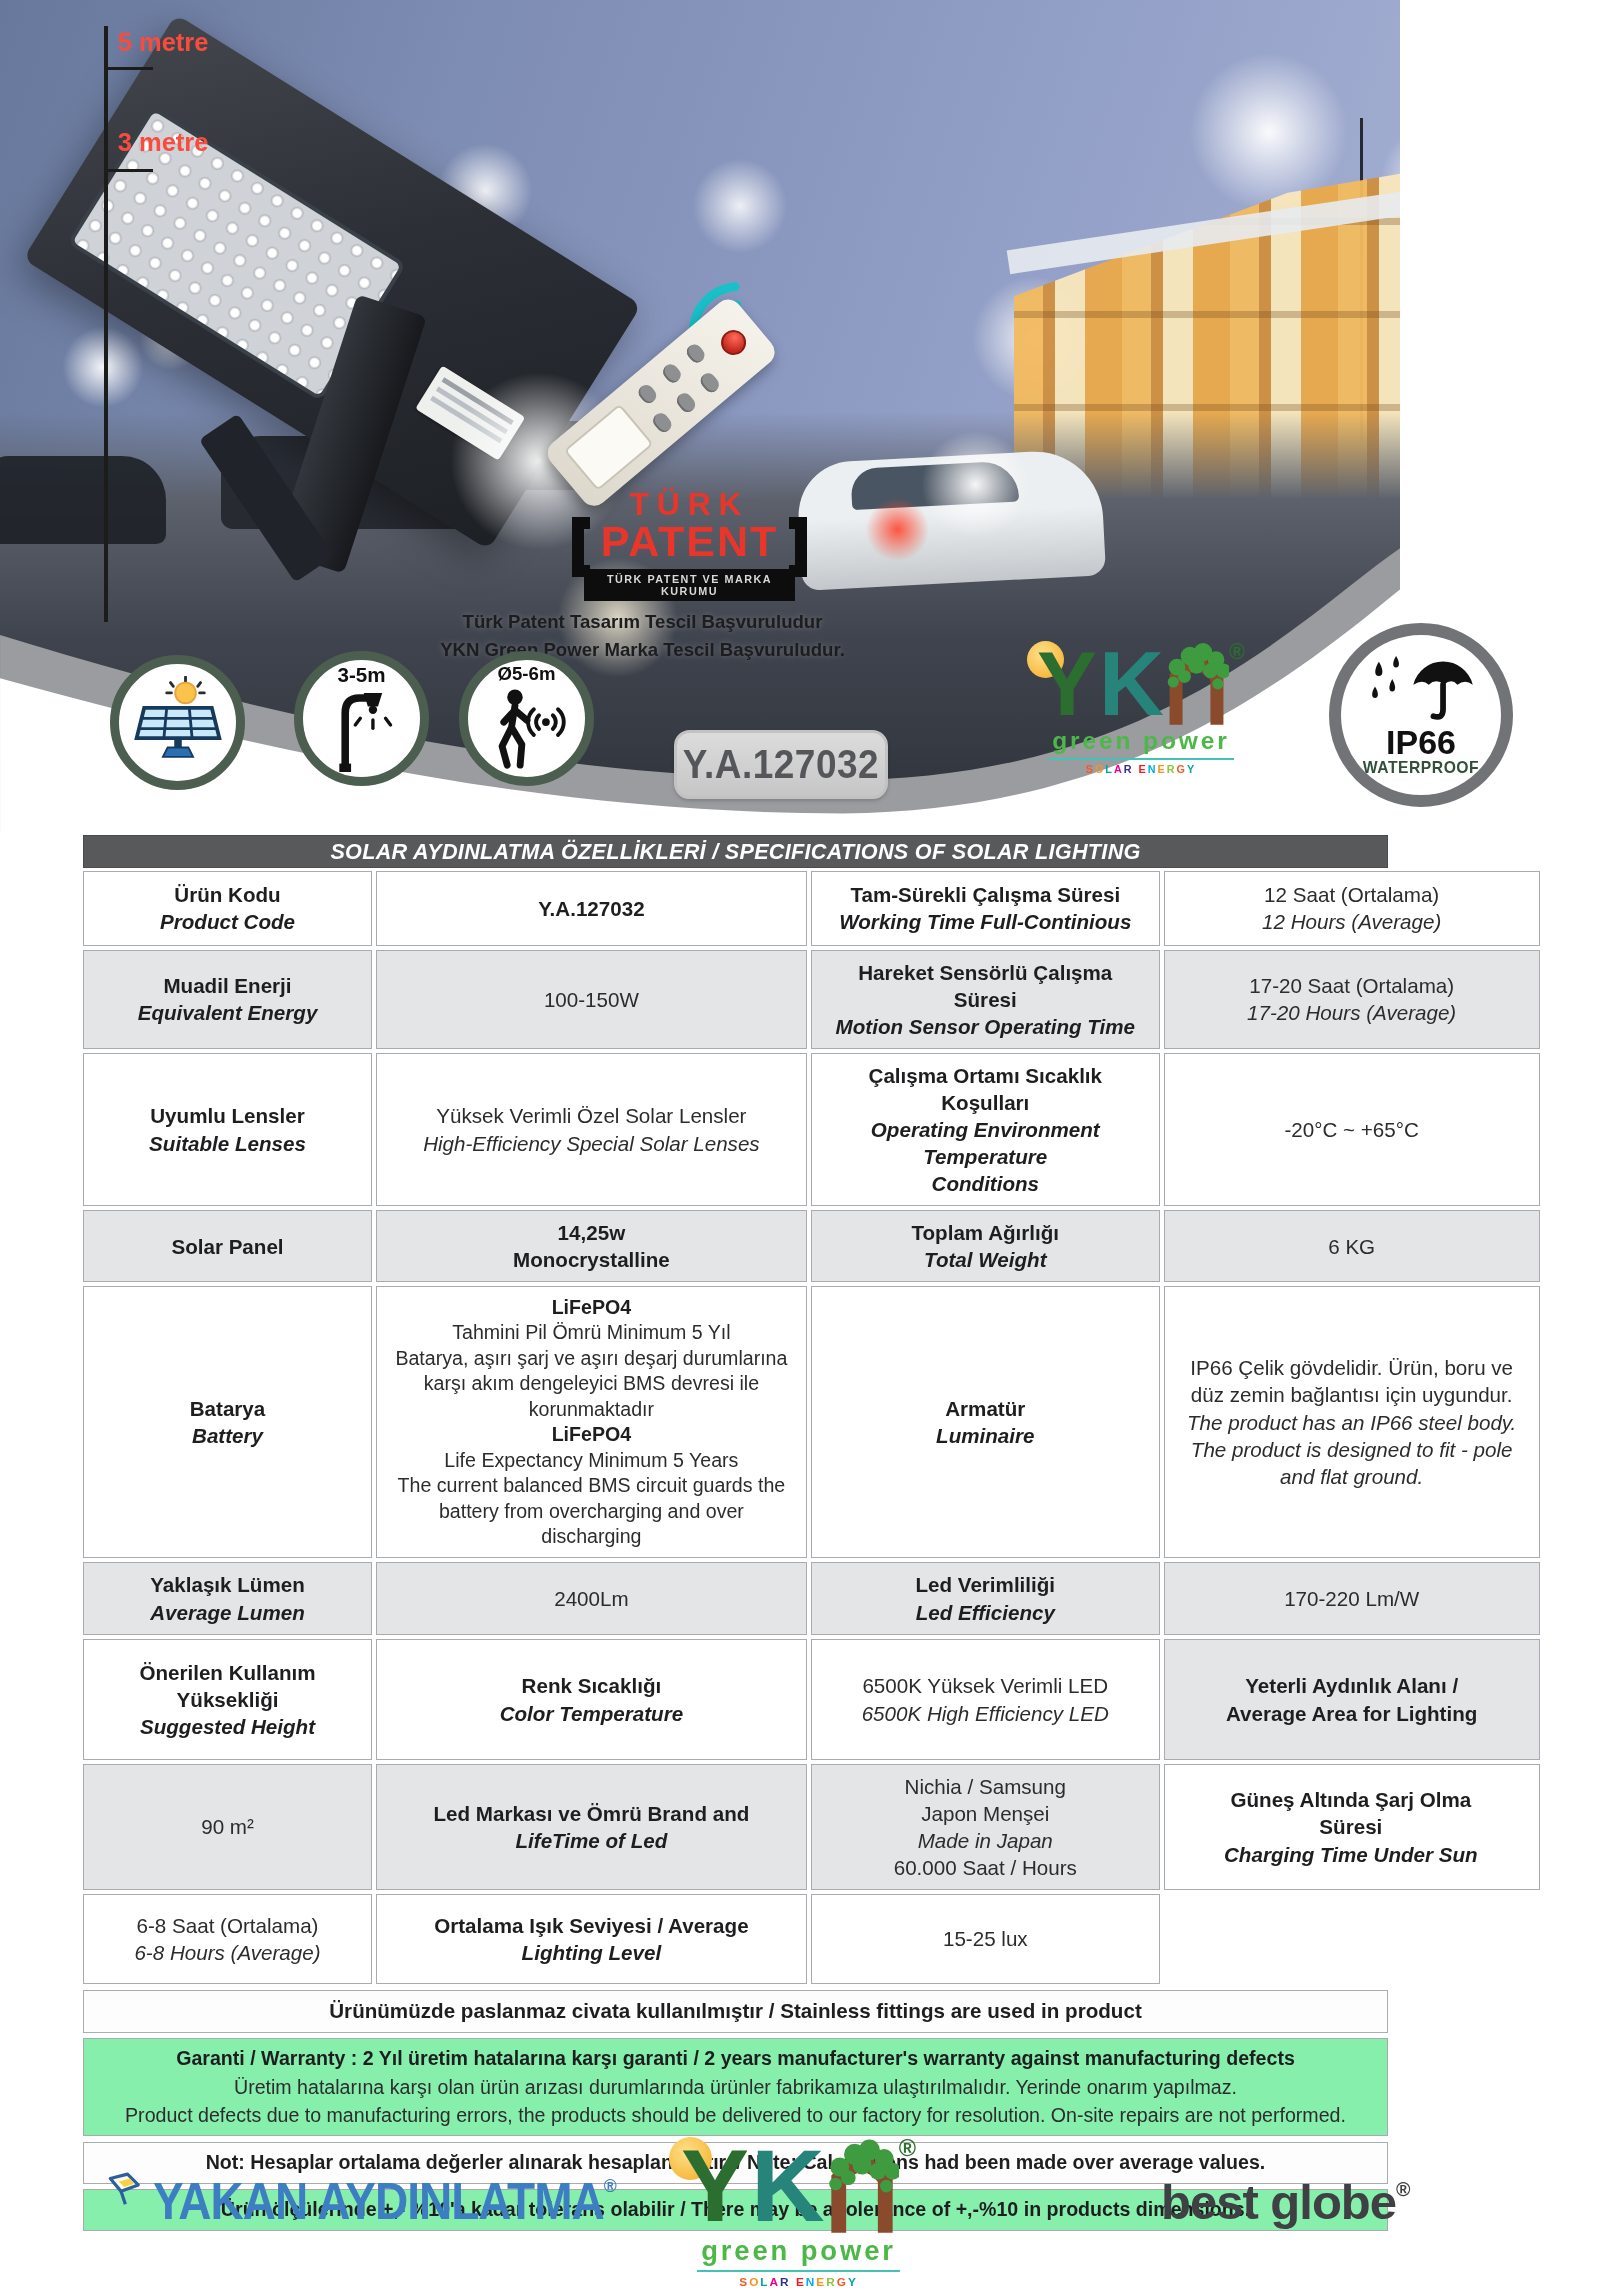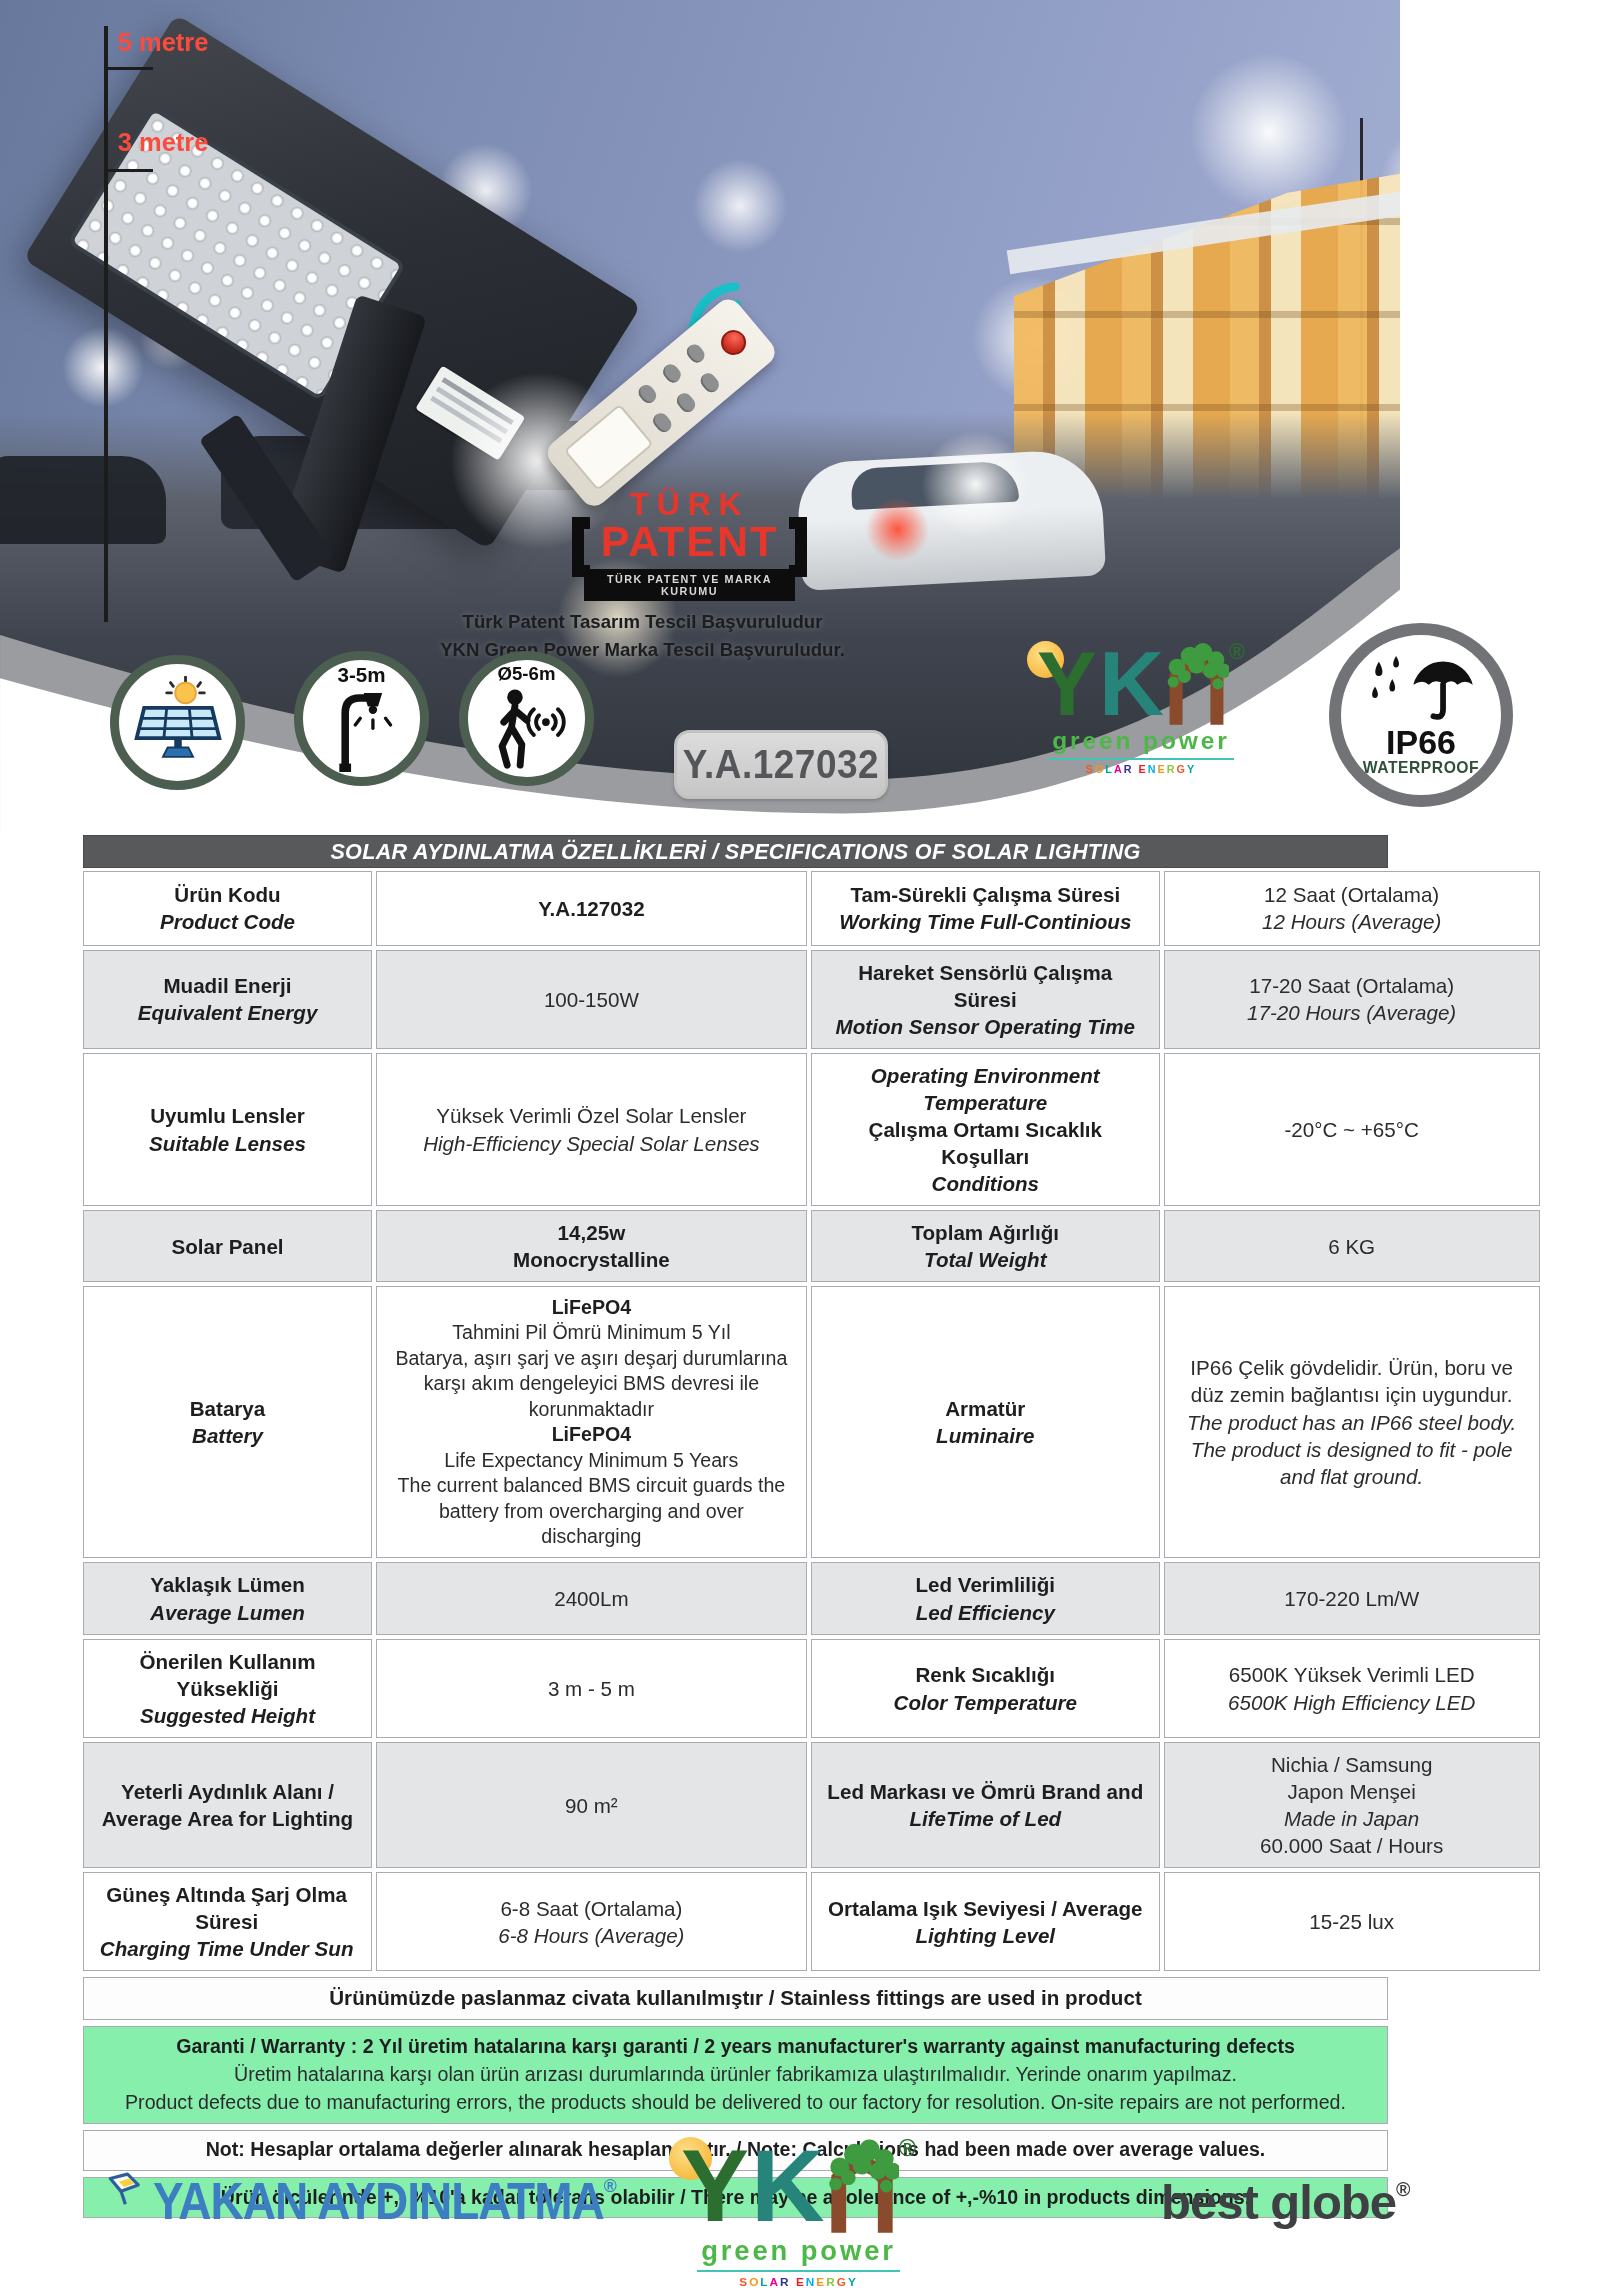--- a/index.html
+++ b/index.html
@@ -354,22 +354,22 @@
         </div>
         <div class="cell" style="min-height: 121px;">
           <div class="ln s-b">Uyumlu Lensler</div>
           <div class="ln s-bi">Suitable Lenses</div>
         </div>
         <div class="cell" style="min-height: 121px;">
           <div class="ln s-n">Yüksek Verimli Özel Solar Lensler</div>
           <div class="ln s-i">High-Efficiency Special Solar Lenses</div>
         </div>
         <div class="cell" style="min-height: 121px;">
+          <div class="ln s-b">Çalışma Ortamı Sıcaklık Koşulları</div>
           <div class="ln s-bi">Operating Environment Temperature</div>
-          <div class="ln s-b">Çalışma Ortamı Sıcaklık Koşulları</div>
           <div class="ln s-bi">Conditions</div>
         </div>
         <div class="cell" style="min-height: 121px;">
           <div class="ln s-n">-20°C ~ +65°C</div>
         </div>
         <div class="cell shade" style="min-height: 70px;">
           <div class="ln s-b">Solar Panel</div>
         </div>
         <div class="cell shade" style="min-height: 70px;">
           <div class="ln s-b">14,25w</div>
@@ -412,23 +412,20 @@
         <div class="cell shade" style="min-height: 73px;">
           <div class="ln s-b">Led Verimliliği</div>
           <div class="ln s-bi">Led Efficiency</div>
         </div>
         <div class="cell shade" style="min-height: 73px;">
           <div class="ln s-n">170-220 Lm/W</div>
         </div>
         <div class="cell" style="min-height: 94px;">
           <div class="ln s-b">Önerilen Kullanım Yüksekliği</div>
           <div class="ln s-bi">Suggested Height</div>
-        </div>
-        <div class="cell" style="min-height: 94px;">
-          <div class="ln s-n">3 m - 5 m</div>
         </div>
         <div class="cell" style="min-height: 94px;">
           <div class="ln s-b">Renk Sıcaklığı</div>
           <div class="ln s-bi">Color Temperature</div>
         </div>
         <div class="cell" style="min-height: 94px;">
           <div class="ln s-n">6500K Yüksek Verimli LED</div>
           <div class="ln s-i">6500K High Efficiency LED</div>
         </div>
         <div class="cell shade" style="min-height: 121px;">

